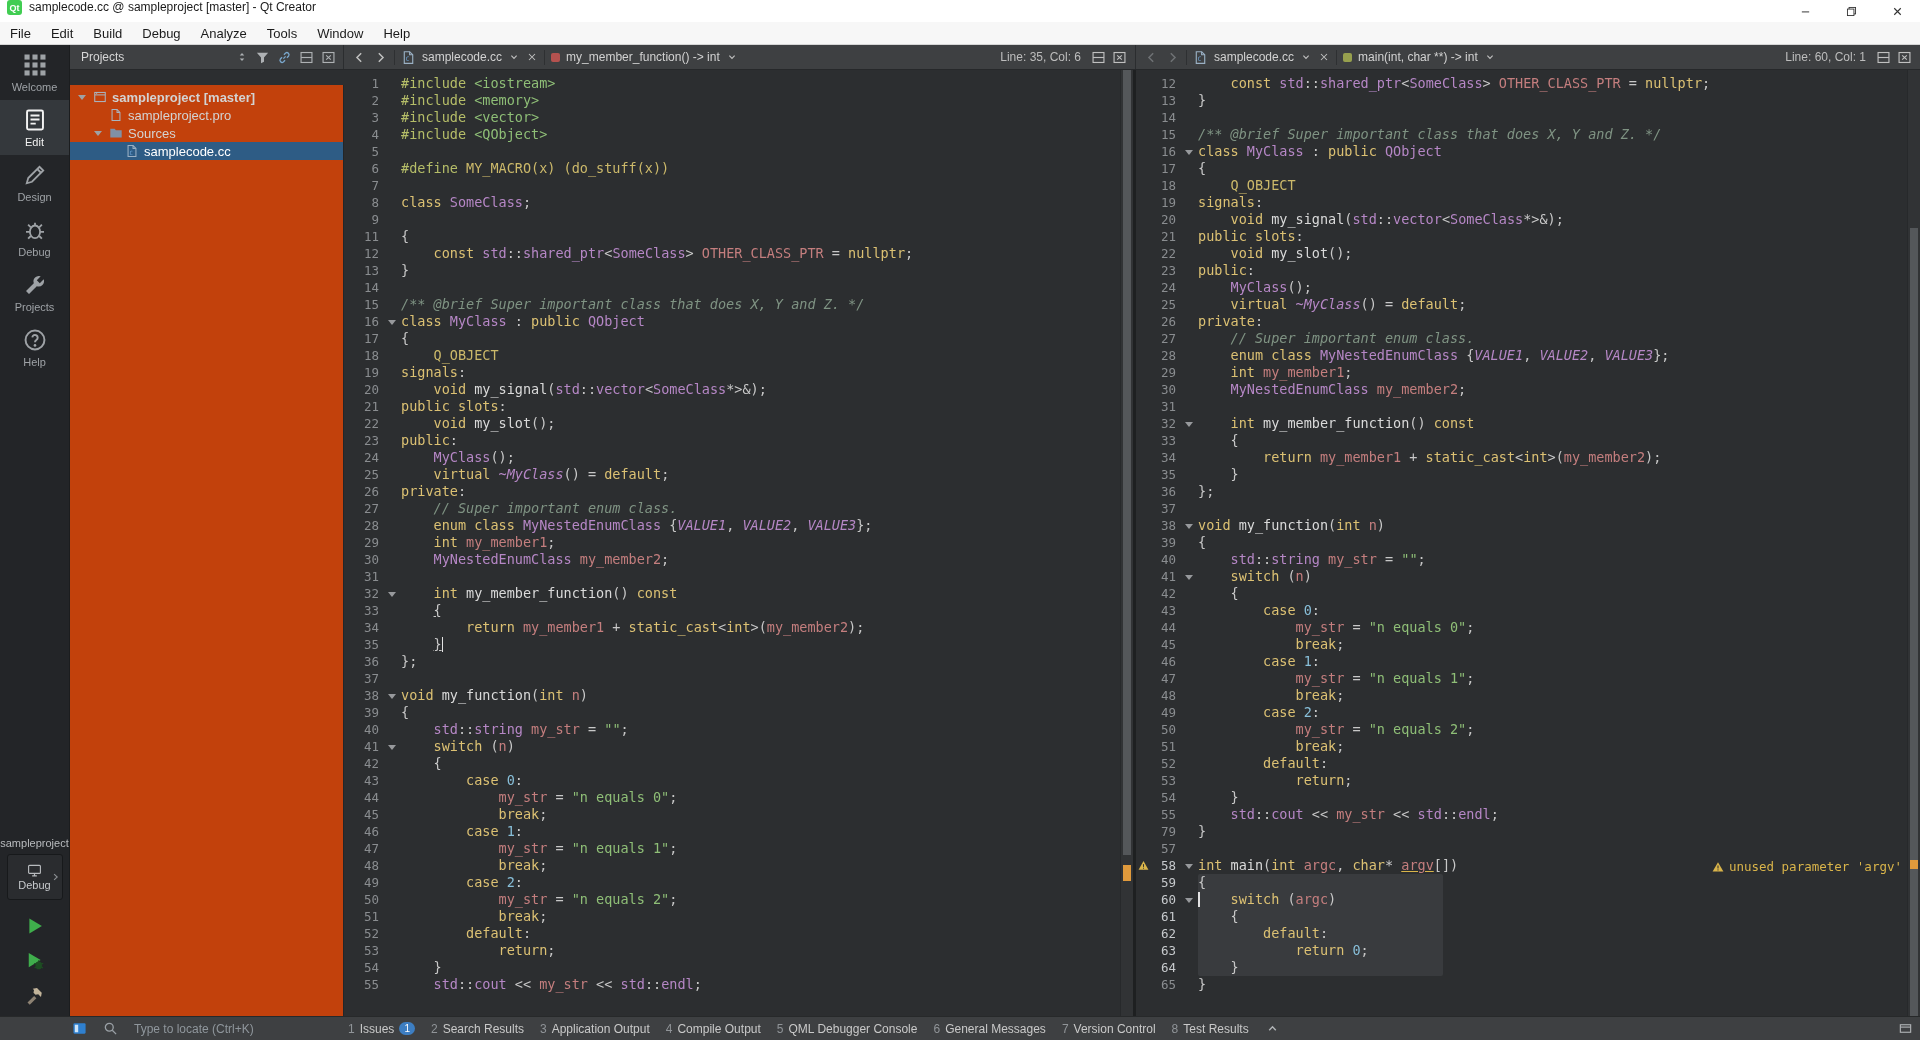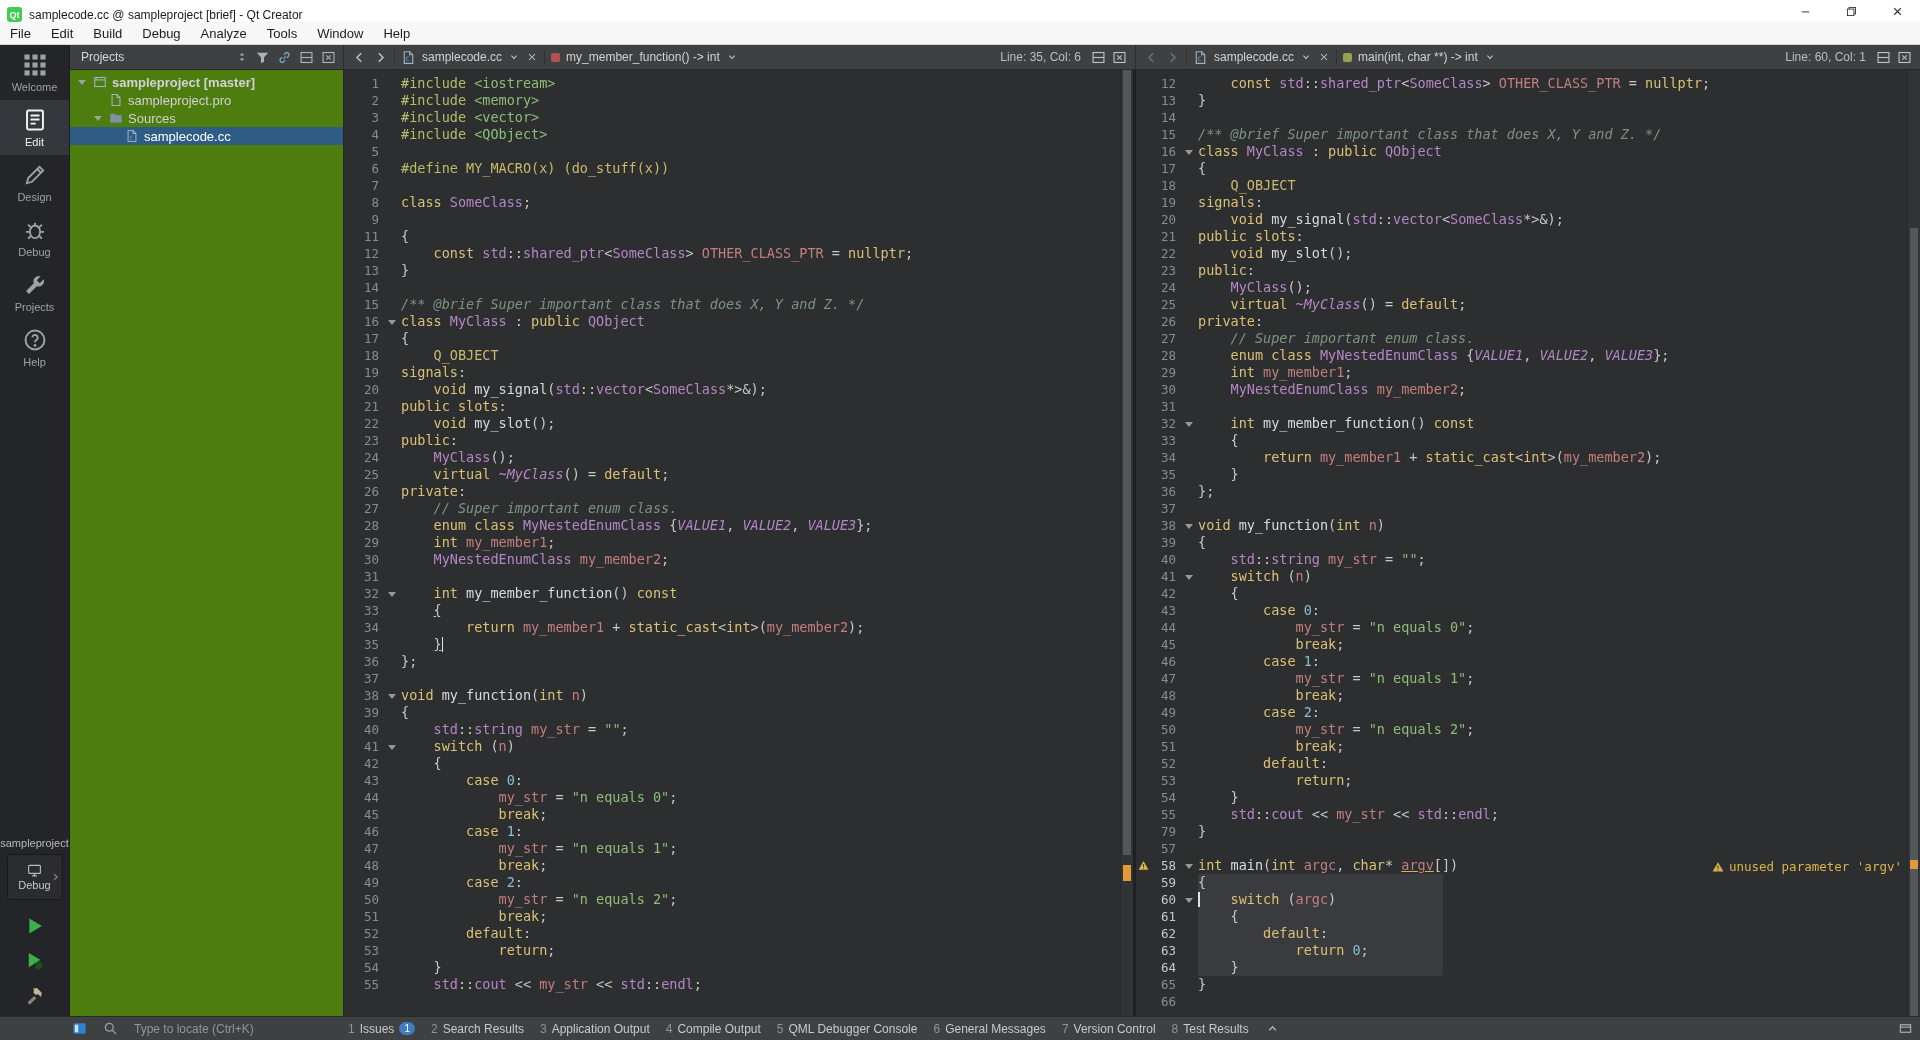--- a/index.html
+++ b/index.html
@@ -3,21 +3,21 @@
 <meta charset="utf-8">
 <style>
 *{margin:0;padding:0;box-sizing:border-box;}
 html,body{width:1920px;height:1040px;overflow:hidden;background:#2c2e30;font-family:"Liberation Sans",sans-serif;}
 svg{display:block;}
 .icon{display:inline-flex;align-items:center;justify-content:center;flex:none;}
 .icon svg{width:15px;height:15px;}
 .icon.sm svg{width:12px;height:12px;}
 
 
-.titlebar{height:22px;background:#ffffff;display:flex;align-items:flex-end;font-size:12px;color:#1a1a1a;}
+.titlebar{height:22px;background:#ffffff;display:flex;align-items:flex-start;font-size:12px;color:#1a1a1a;}
 .qt-logo{width:15px;height:15px;margin:0 7px 0 7px;background:#41cd52;border-radius:3px;color:#fff;font-size:9px;font-weight:bold;display:flex;align-items:center;justify-content:center;}
 .win-controls{margin-left:auto;display:flex;height:100%;}
 .win-btn{width:46px;height:100%;display:flex;align-items:center;justify-content:center;color:#333;}
 .win-btn svg{width:13px;height:13px;}
 
 
 .menubar{height:23px;background:#f7f7f7;border-bottom:1px solid #d6d6d6;display:flex;align-items:stretch;font-size:13px;color:#1b1b1b;}
 .menu-item{padding:0 10px;display:flex;align-items:center;}
 
 
@@ -51,21 +51,21 @@
 .etb .vsep{width:1px;height:15px;background:#2e3032;flex:none;}
 .etb .icon{color:#c0c0c0;}
 .etb .icon.dim{color:#6f7275;}
 .etb .spacer{flex:1;}
 .symdot{width:9px;height:9px;border-radius:2px;flex:none;}
 .doc-name,.sym-name{color:#d2d2d2;white-space:nowrap;}
 .linecol{color:#bdbdbd;white-space:nowrap;margin-right:4px;}
 
 
 .workspace{flex:1;display:flex;min-height:0;}
-.projects-panel{width:274px;background:#4d7c0f;border-right:1px solid #242628;padding-top:3px;font-size:13px;color:#d3d3d3;overflow:hidden;}
+.projects-panel{width:274px;background:#c2410c;border-right:1px solid #242628;padding-top:3px;font-size:13px;color:#d3d3d3;overflow:hidden;margin-top:15px;}
 .tree-row{height:18px;display:flex;align-items:center;gap:5px;white-space:nowrap;}
 .tree-row.sel{background:#2e5c85;color:#ffffff;}
 .tw{width:12px;flex:none;position:relative;height:100%;}
 .tw .tri{position:absolute;top:7px;left:2px;border-left:4px solid transparent;border-right:4px solid transparent;border-top:5px solid #9fa2a5;}
 .tree-row .icon{color:#a9b4bf;}
 .tree-row .icon svg{width:14px;height:14px;}
 
 .editor{position:relative;background:#2c2e30;overflow:hidden;}
 .ed-left{width:789px;}
 .splitter{width:3px;background:#1e2021;flex:none;}
@@ -108,21 +108,21 @@
 .sb-key{color:#909498;}
 .sb-badge{background:#3d7ec2;color:#fff;font-size:10px;line-height:13px;padding:0 5px;border-radius:7px;}
 .sb-expand{margin-left:16px;color:#b0b3b6;}
 .sb-right{margin-left:auto;margin-right:7px;color:#b0b3b6;}
 </style>
 </head>
 <body>
 
 <div class="titlebar">
   <span class="qt-logo">Qt</span>
-  <span class="title-text">samplecode.cc @ sampleproject [brief] - Qt Creator</span>
+  <span class="title-text">samplecode.cc @ sampleproject [master] - Qt Creator</span>
   <div class="win-controls">
     <span class="win-btn">
         <span class="icon">
           <svg viewBox="0 0 16 16" stroke="currentColor" stroke-width="1.2">
             <path d="M3.5 8.5h9"></path>
           </svg>
         </span>
       </span>
     <span class="win-btn">
         <span class="icon">
@@ -1083,26 +1083,20 @@
               <span class="ln hl">64</span>
               <span class="fold"></span>
               <span class="codeln"><span class="s-pl">    }</span></span>
             </div>
             <div class="row">
               <span class="marker"></span>
               <span class="ln">65</span>
               <span class="fold"></span>
               <span class="codeln"><span class="s-pl">}</span></span>
             </div>
-            <div class="row">
-              <span class="marker"></span>
-              <span class="ln">66</span>
-              <span class="fold"></span>
-              <span class="codeln"></span>
-            </div>
           </div>
           <div class="vscroll">
             <div class="thumb" style="top: 16.7%; height: 83.3%;"></div>
             <div class="smark" style="top: 83.5%; height: 9px;"></div>
           </div>
         </div>
     </div>
   </div>
 </div>
 

